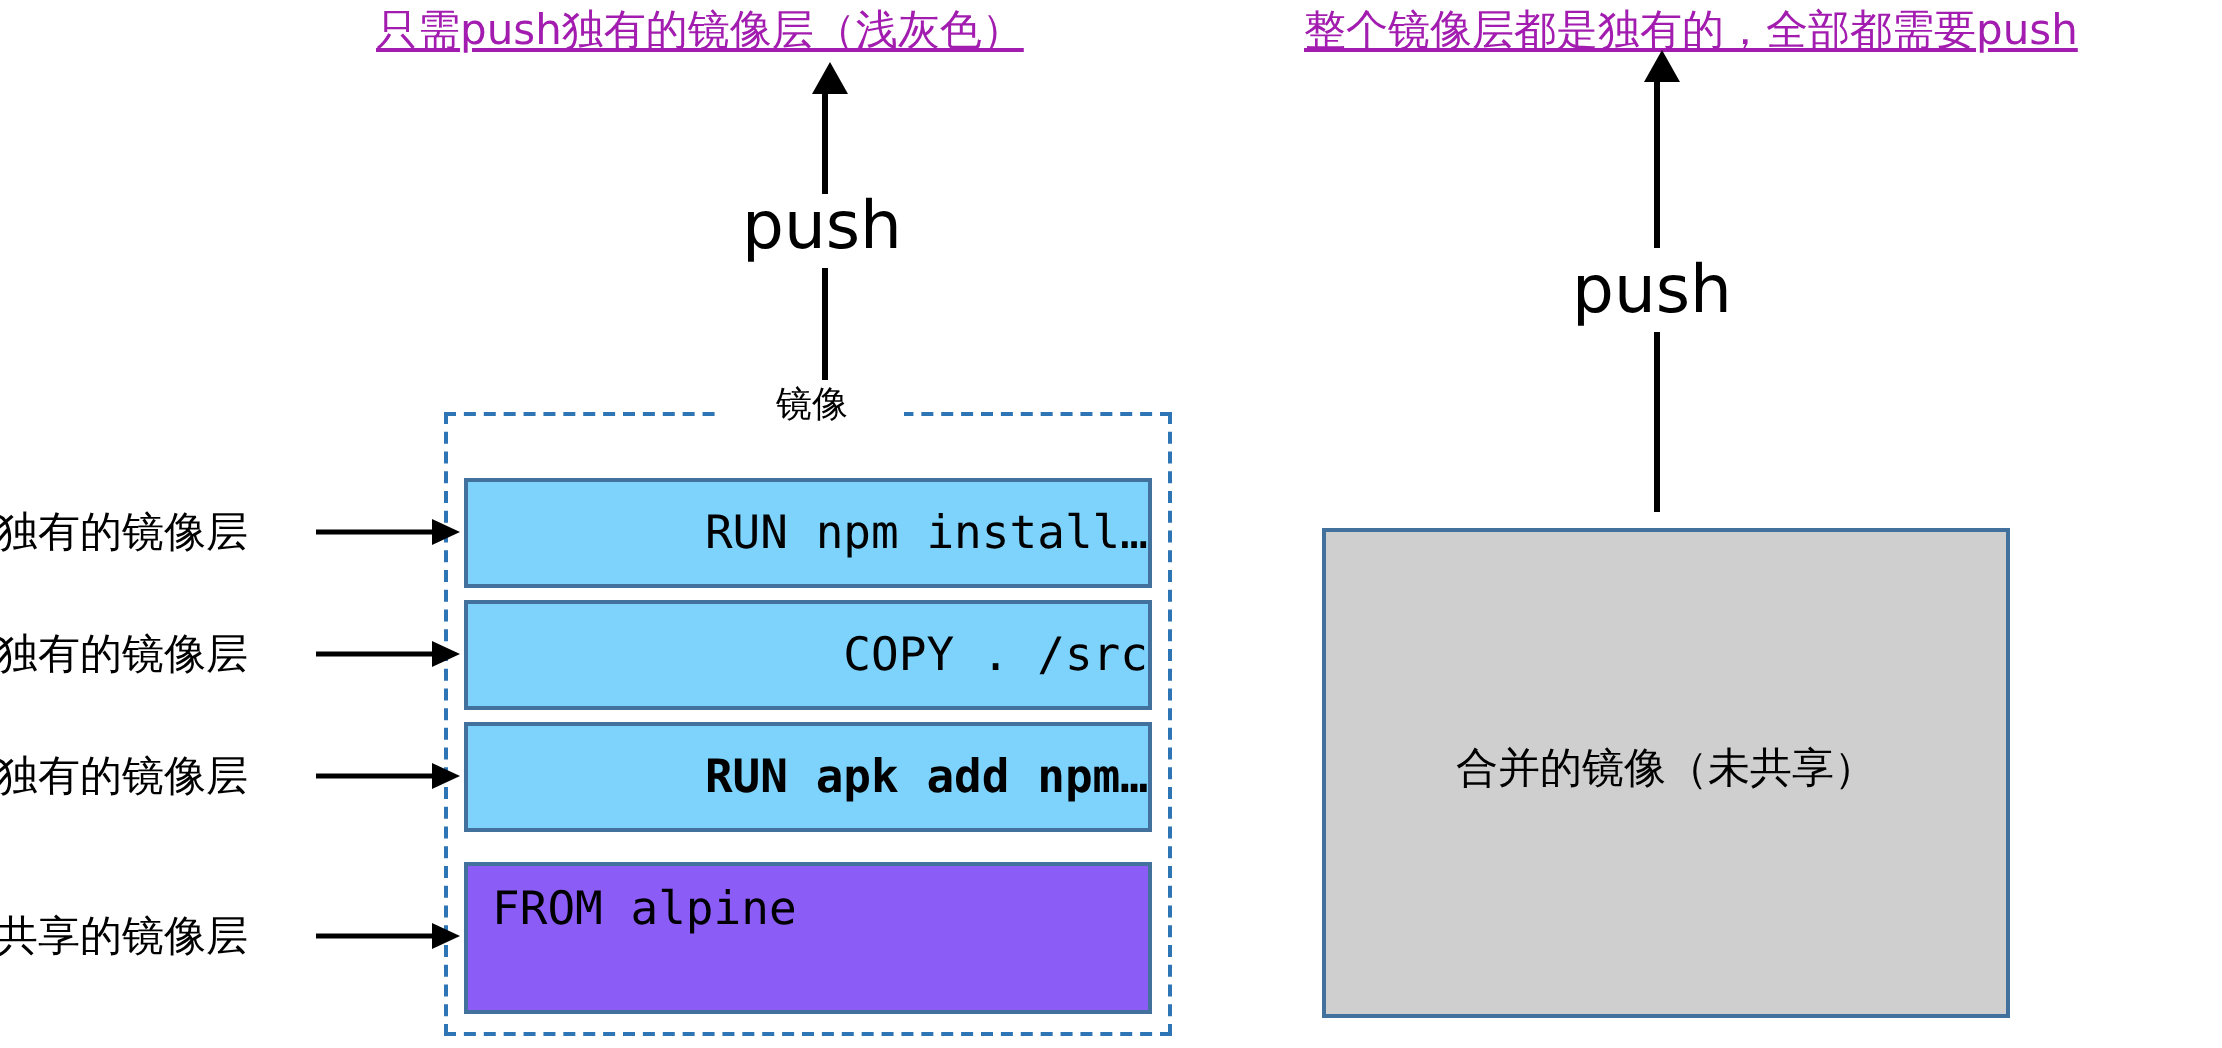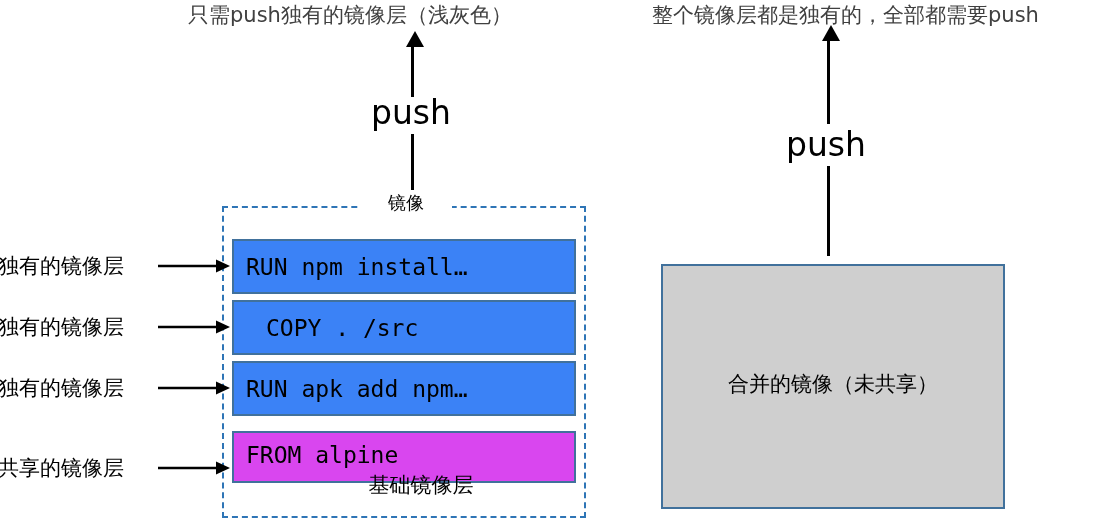--- a/index.html
+++ b/index.html
@@ -15,21 +15,22 @@
     font-family: "DejaVu Sans", sans-serif;
     color: #000000;
   }
   .abs { position: absolute; }
 
   
   .caption {
     font-size: 21px;
     line-height: 26px;
     white-space: nowrap;
-    color: #404040;
+    color: #a21caf;
+    text-decoration: underline;
   }
   #caption-left  { left: 188px; top: 2px; }
   #caption-right { left: 652px; top: 2px; }
 
   
   .push-label {
     font-size: 33px;
     line-height: 28px;
     white-space: nowrap;
   }
@@ -86,25 +87,25 @@
 
   
   .layer {
     left: 232px;
     width: 344px;
     box-sizing: border-box;
     border: 2px solid #41719C;
     display: flex;
     align-items: center;
   }
-  .layer-unique { background: #3b82f6; height: 55px; }
-  .layer-base   { background: #d946ef; height: 52px; display: block; }
+  .layer-unique { background: #7dd3fc; height: 55px; justify-content: flex-end; }
+  .layer-base   { background: #8b5cf6; height: 76px; display: block; }
   #layer-0 { top: 239px; }
   #layer-1 { top: 300px; padding-left: 20px; }
-  #layer-2 { top: 361px; }
+  #layer-2 { top: 361px; font-weight: bold; }
   #layer-3 { top: 431px; }
 
   .layer-code {
     font-family: "DejaVu Sans Mono", monospace;
     font-size: 23px;
     line-height: 26px;
     padding-left: 12px;
     white-space: nowrap;
     color: #000;
   }
@@ -186,21 +187,20 @@
 <div class="abs layer layer-unique" id="layer-1">
   <span class="layer-code">COPY . /src</span>
 </div>
 
 <div class="abs layer layer-unique" id="layer-2">
   <span class="layer-code">RUN apk add npm…</span>
 </div>
 
 <div class="abs layer layer-base" id="layer-3">
   <div class="layer-code">FROM alpine</div>
-  <div class="layer-subtitle">基础镜像层</div>
 </div>
 
 <div class="abs side-label" id="side-label-0">独有的镜像层</div>
 <svg class="abs h-arrow" id="side-arrow-0" viewBox="0 0 72 16">
   <line x1="0" y1="8" x2="58" y2="8" stroke="#000" stroke-width="2.6"></line>
   <polygon points="58,1.5 72,8 58,14.5" fill="#000"></polygon>
 </svg>
 
 <div class="abs side-label" id="side-label-1">独有的镜像层</div>
 <svg class="abs h-arrow" id="side-arrow-1" viewBox="0 0 72 16">

